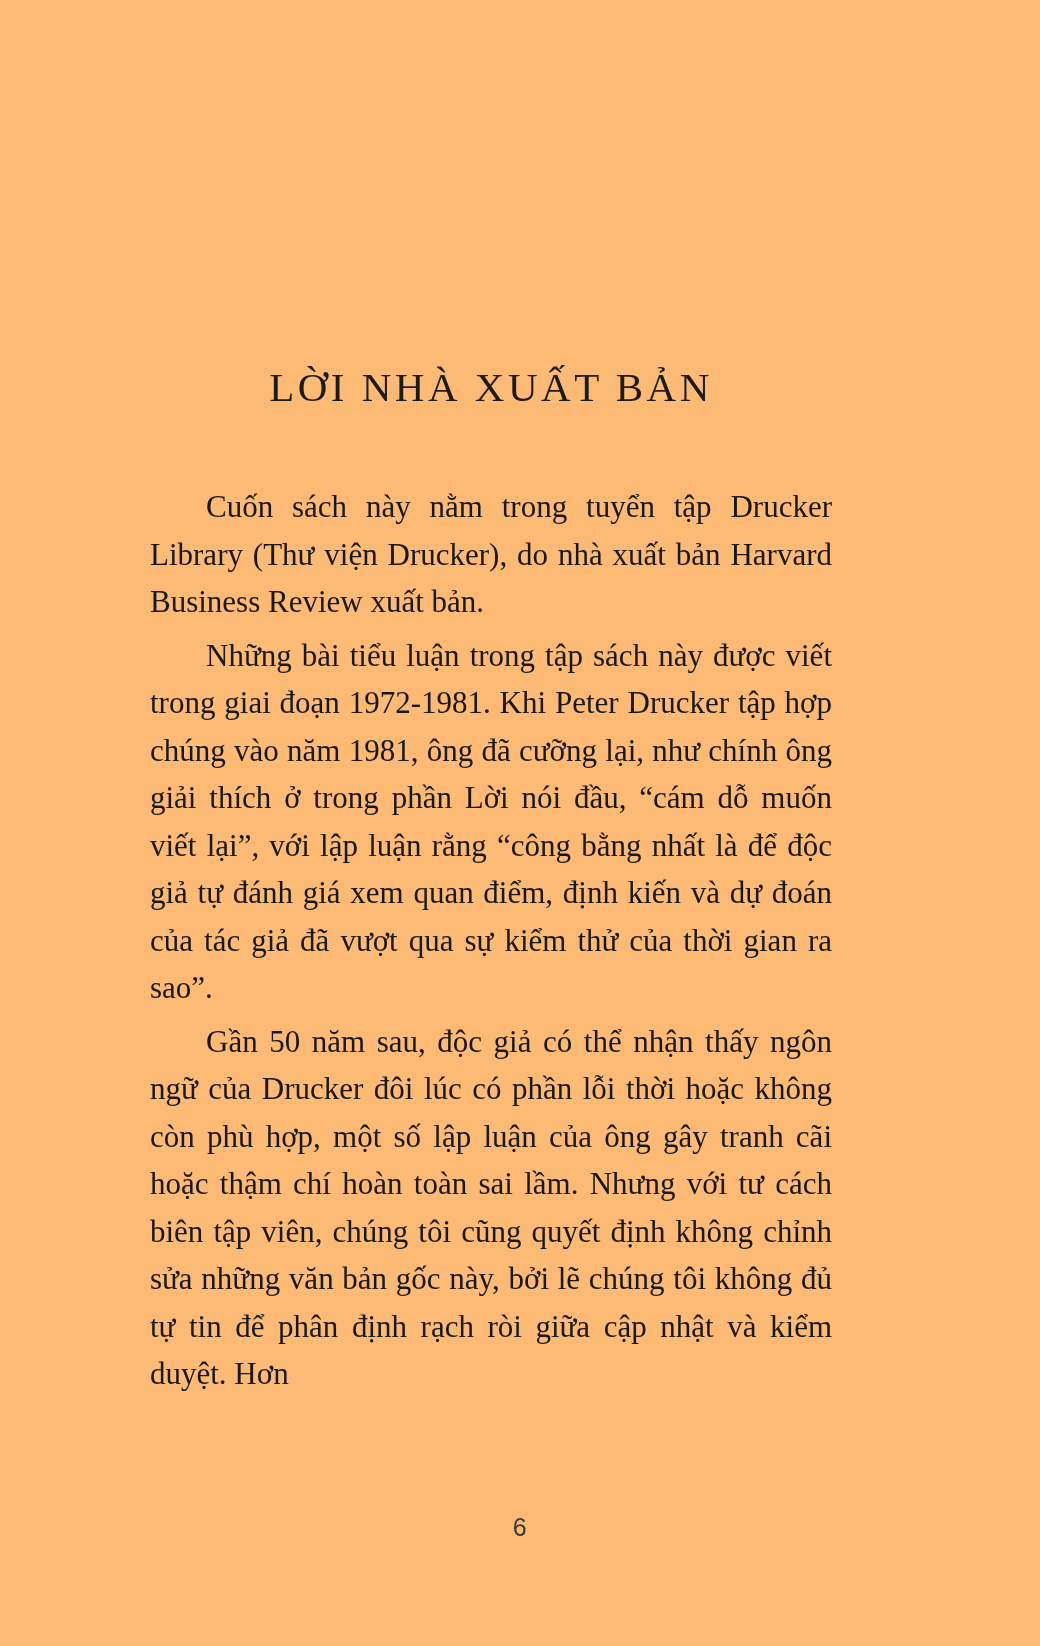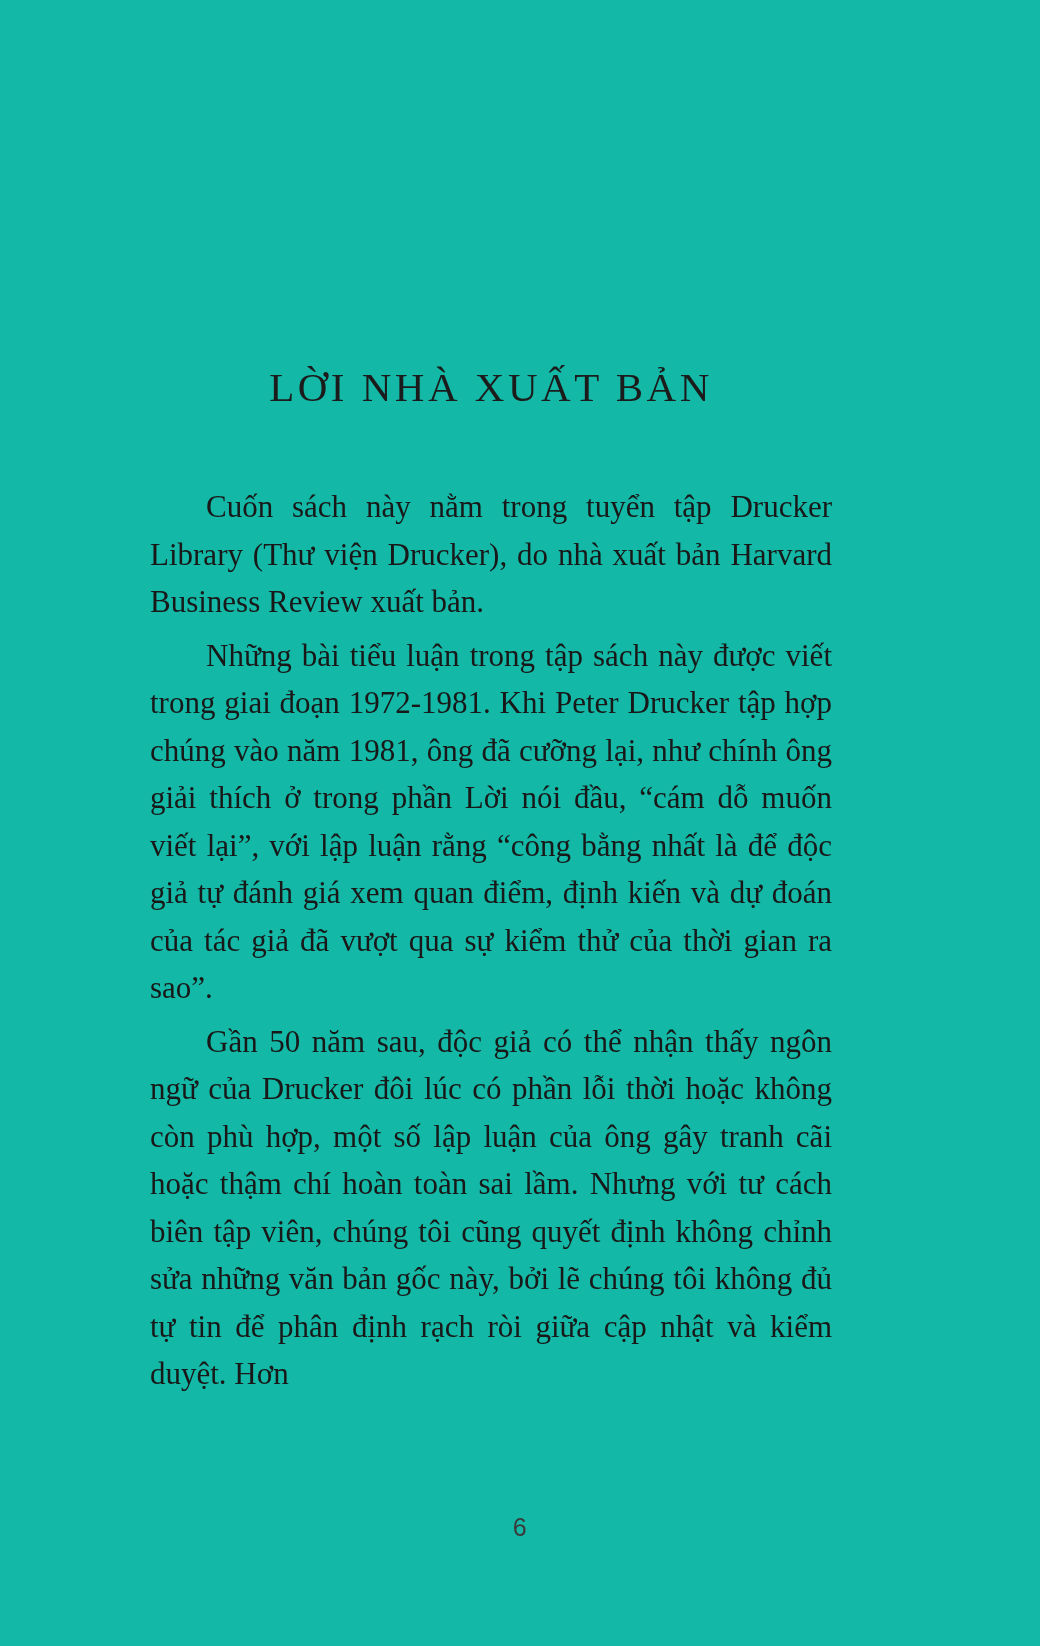--- a/index.html
+++ b/index.html
@@ -14,21 +14,21 @@
     position: relative;
     overflow: hidden;
     font-family: "Liberation Serif", "DejaVu Serif", serif;
     color: #1a1a1a;
     -webkit-font-smoothing: antialiased;
   }
 
   .page {
     position: absolute;
     inset: 0;
-    background: #14b8a6;
+    background: #fdba74;
   }
 
   .page-body {
     position: absolute;
     left: 150px;
     top: 0;
     width: 682px;
     height: 100%;
   }
 

